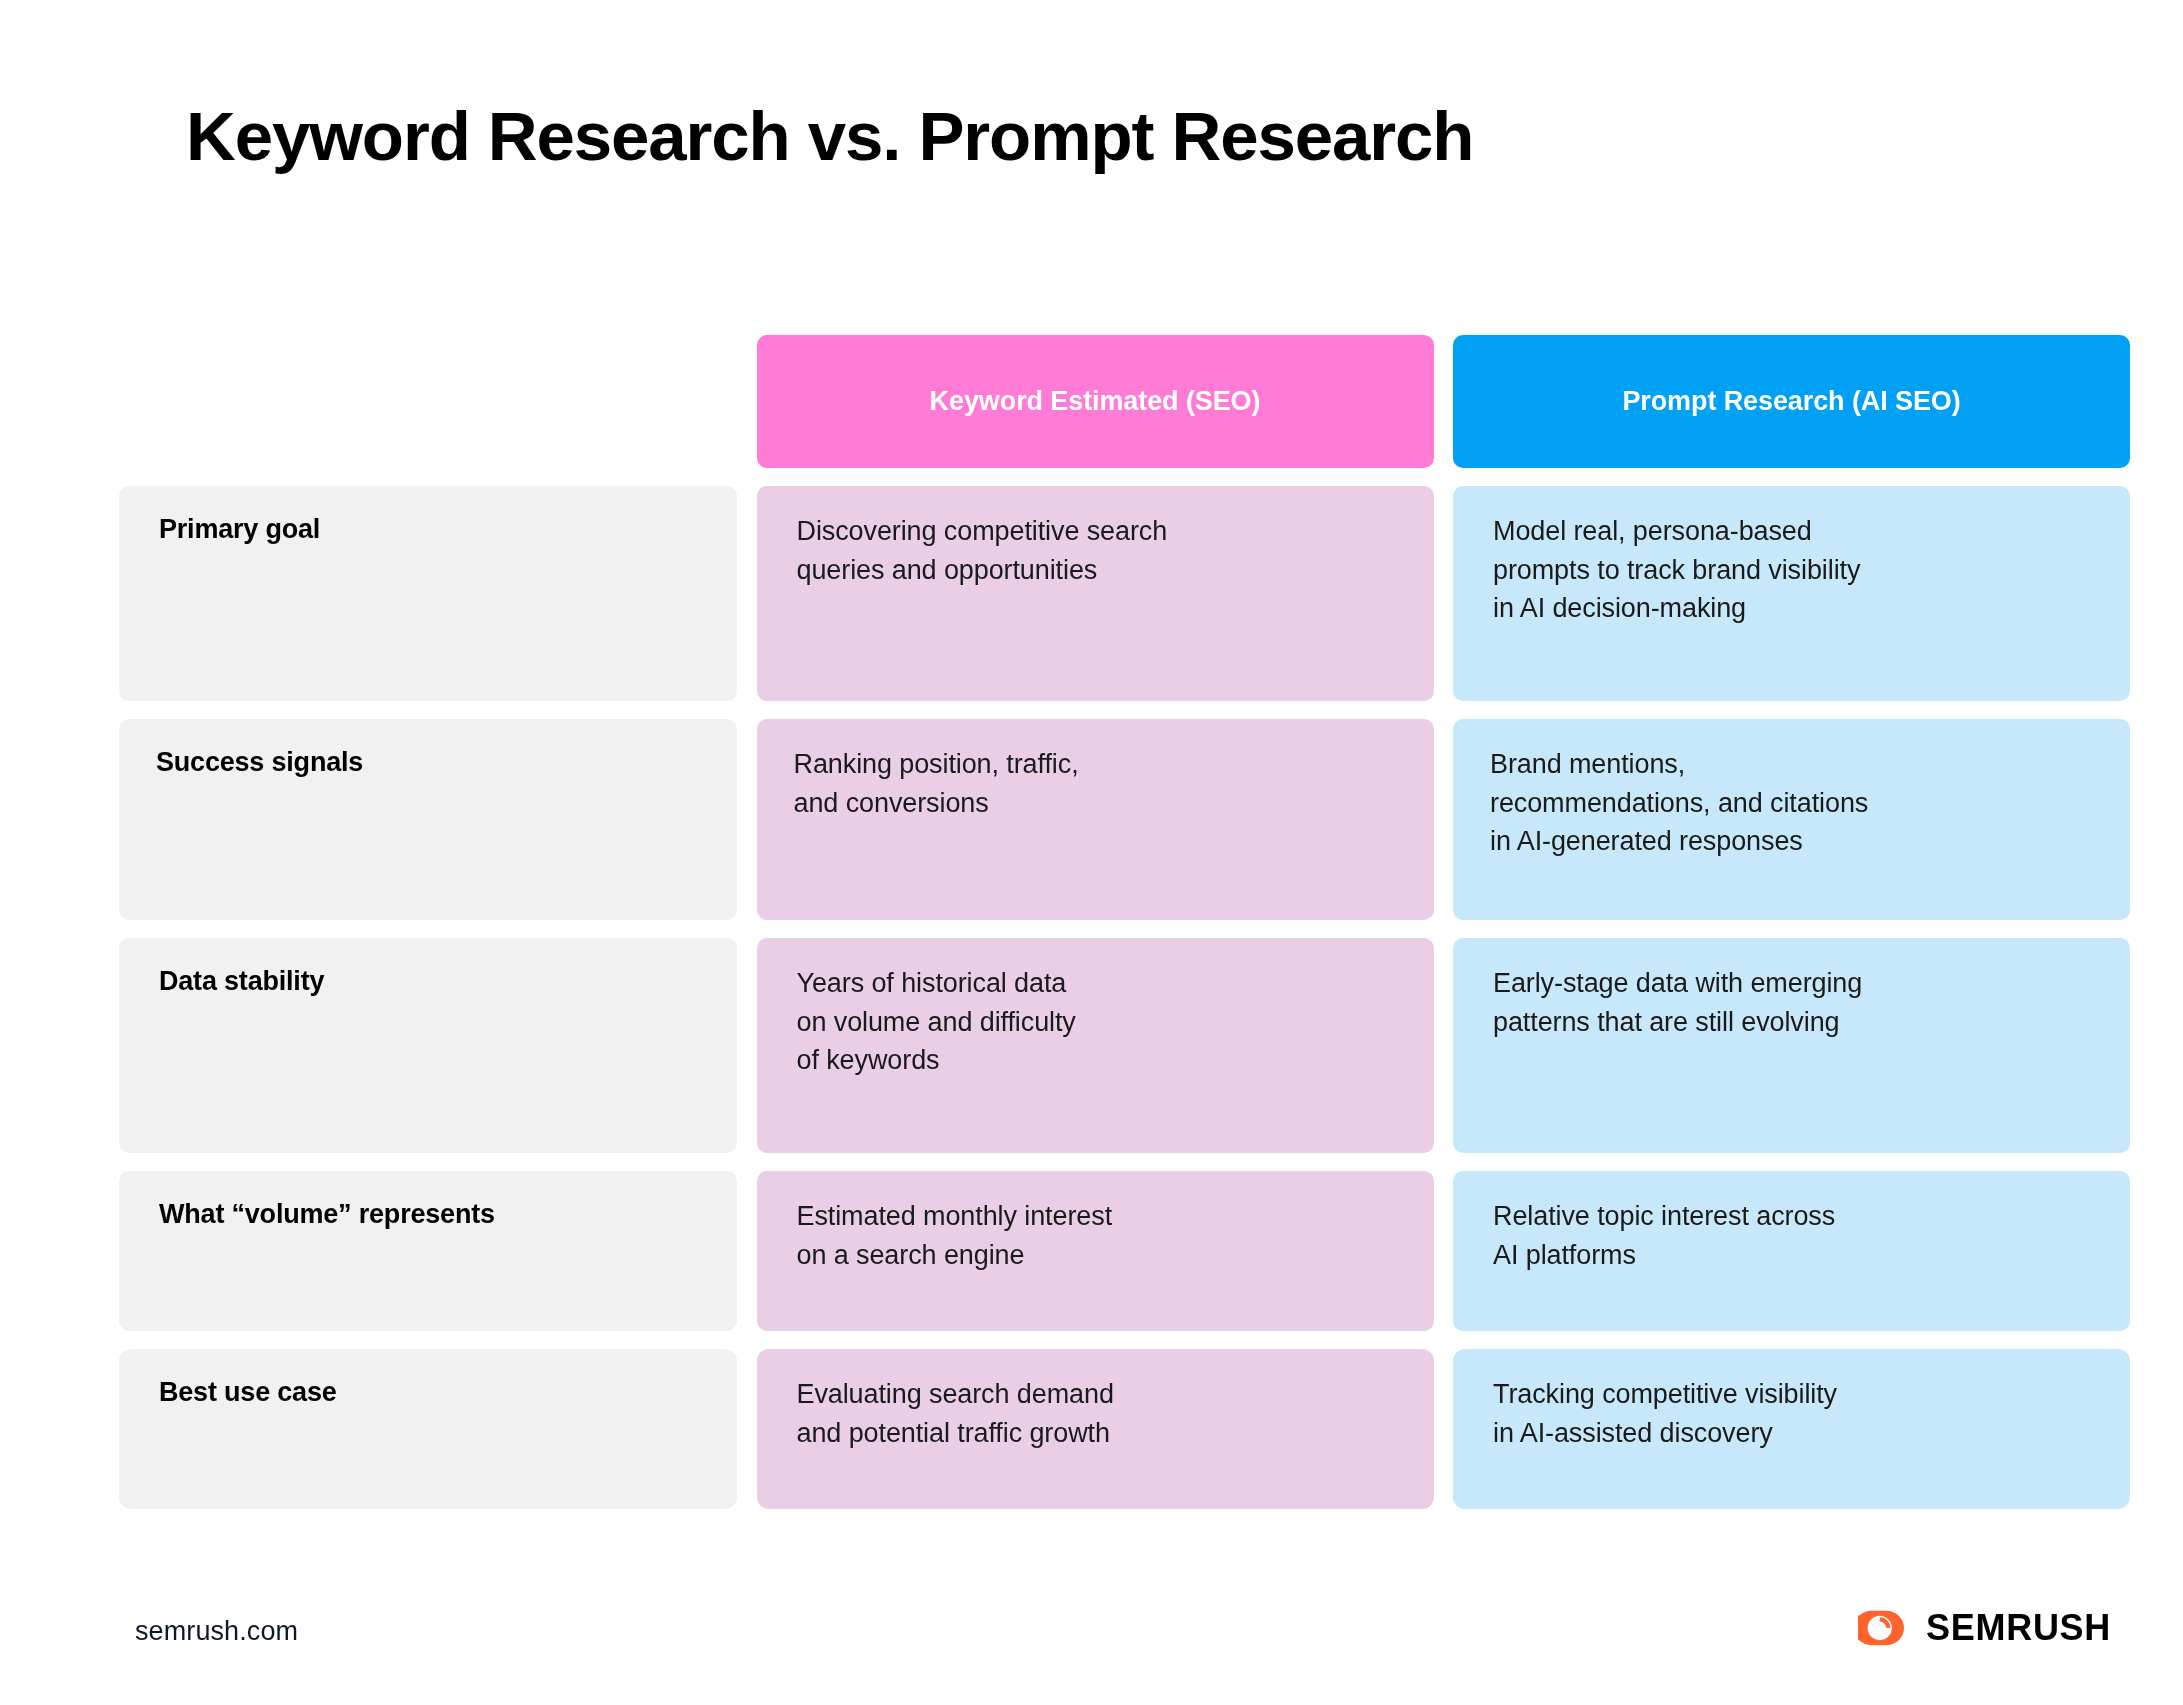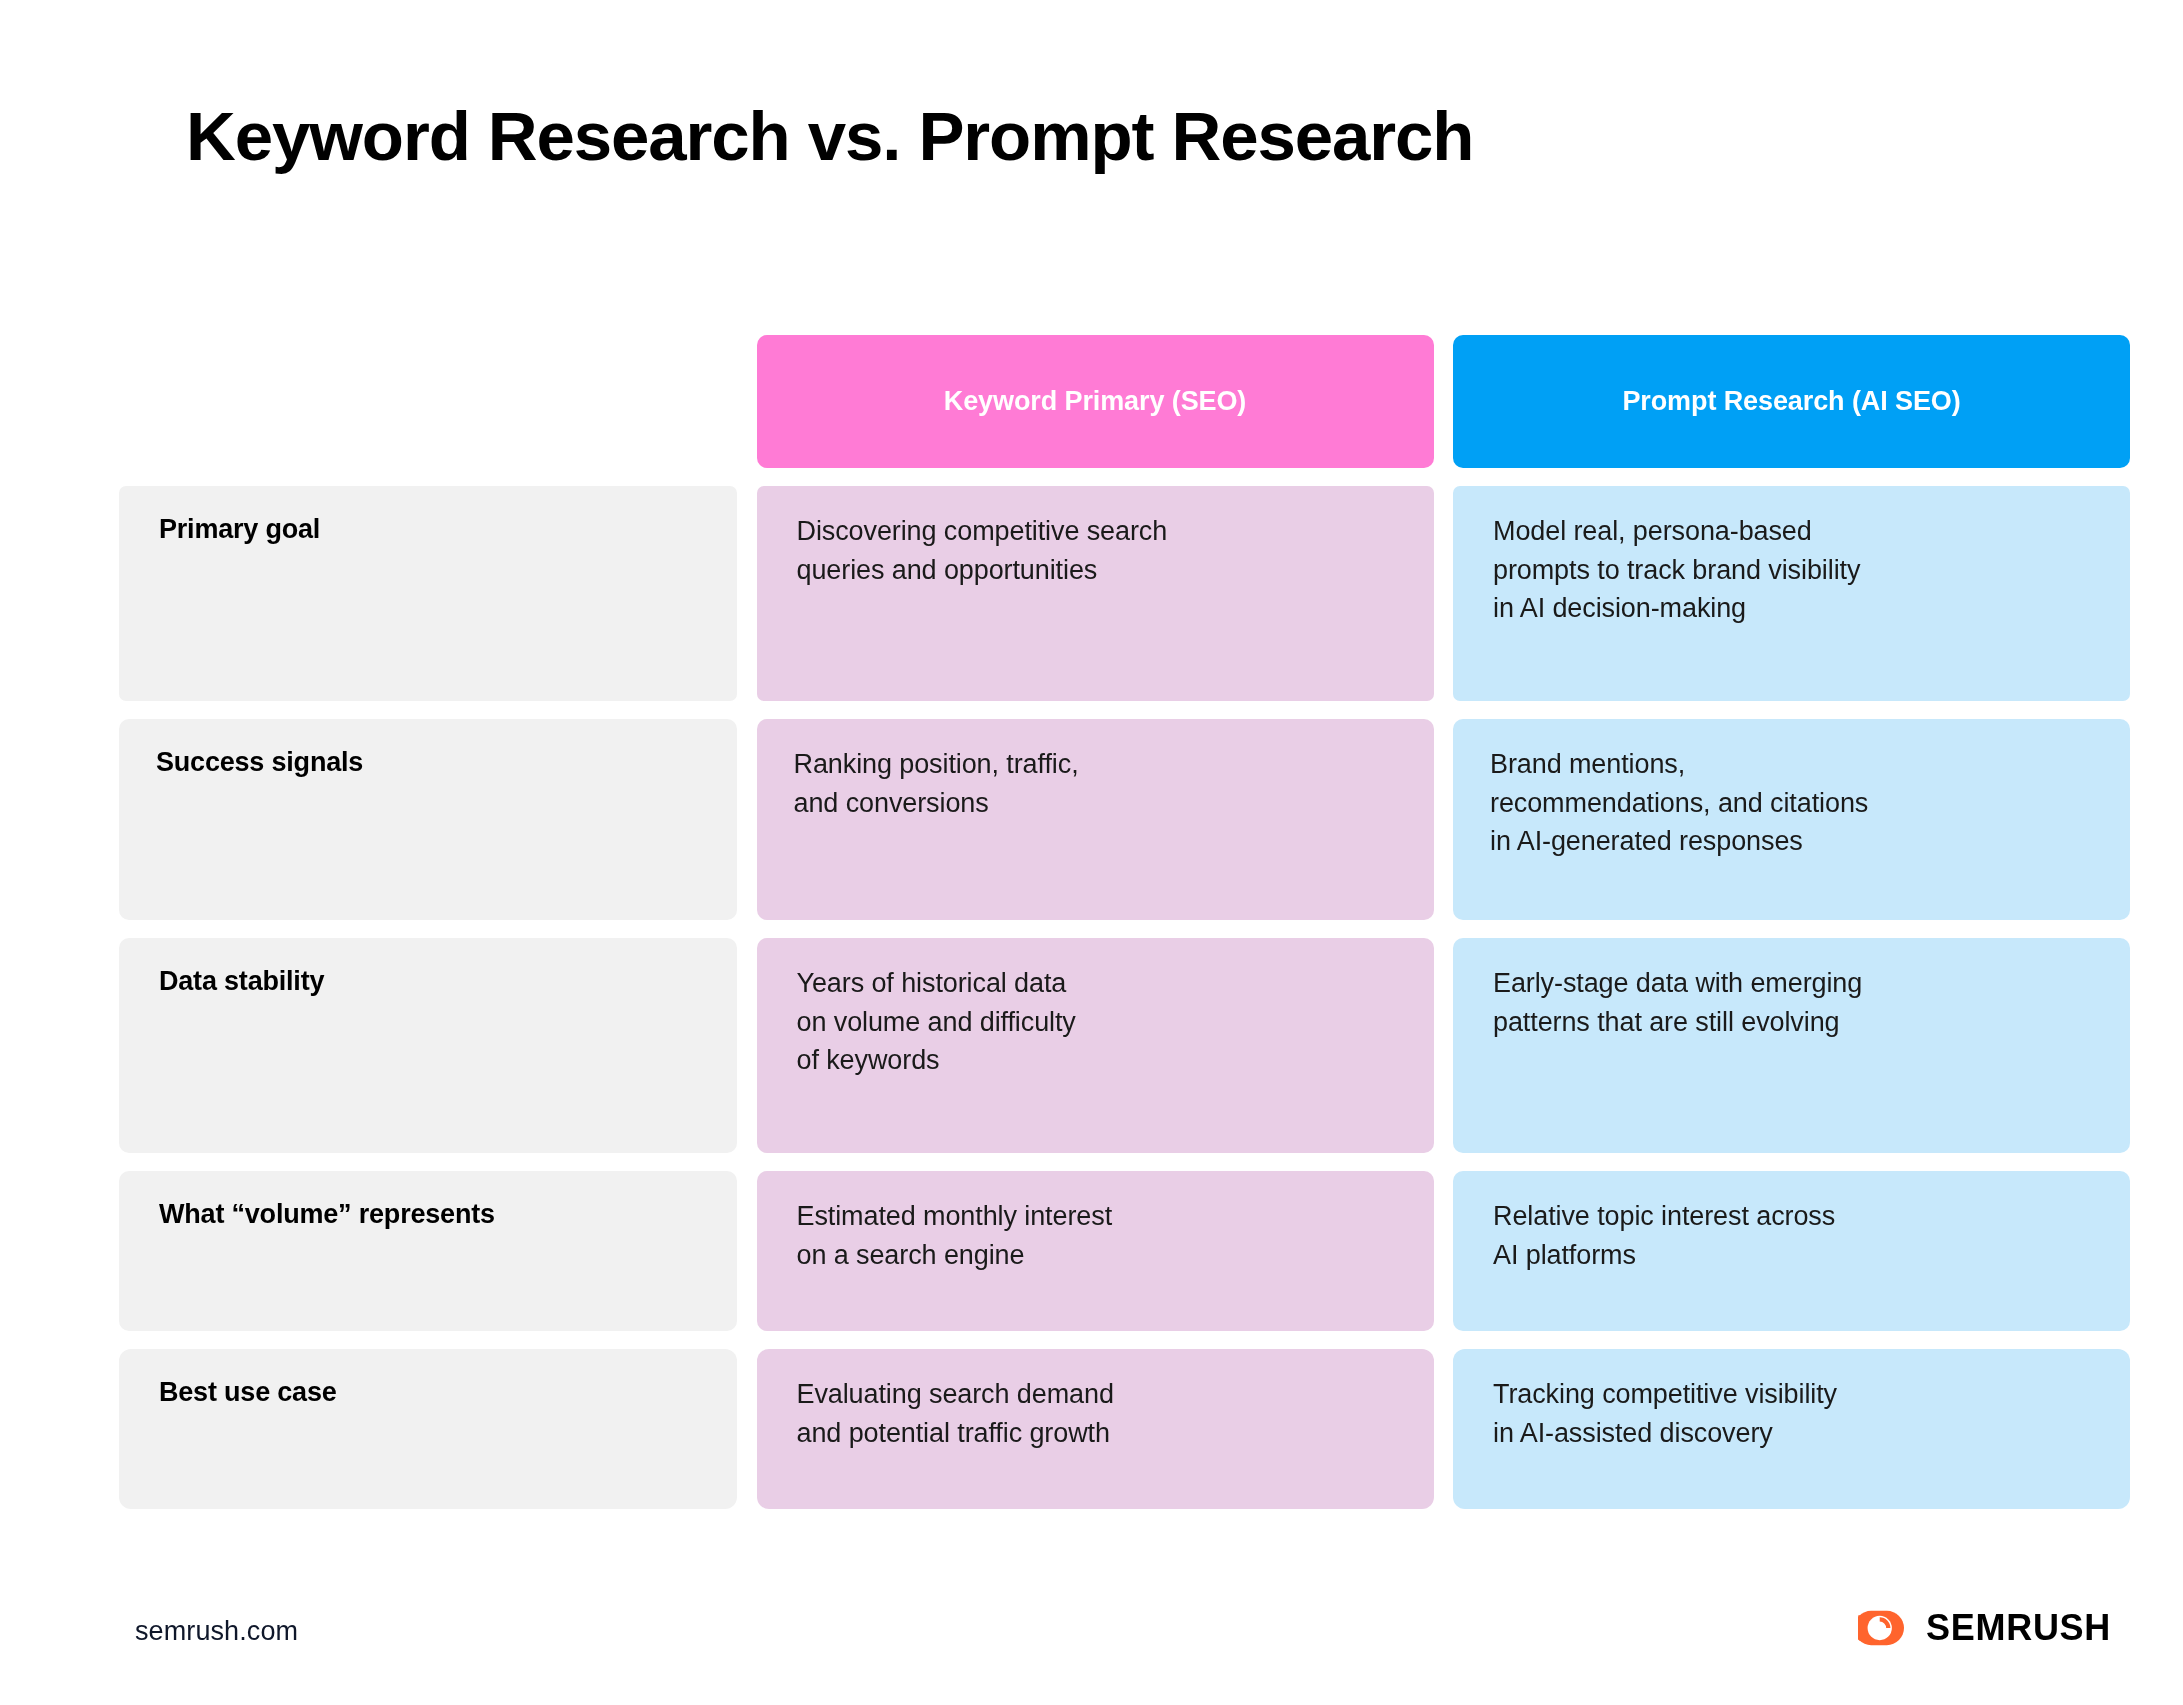--- a/index.html
+++ b/index.html
@@ -97,21 +97,21 @@
   .cell-pink .txt, .cell-blue .txt {
     font-size: 27px;
     font-weight: 400;
     color: #1a1a1a;
     line-height: 1.43;
     letter-spacing: -0.1px;
     white-space: pre-line;
   }
 
   
-  .r1 .cell { min-height: 108px; border-radius: 7px; }
+  .r1 .cell { min-height: 108px; }
   .r2 .cell { min-height: 108px; padding-left: 37px; }
   .r3 .cell { min-height: 108px; }
   .r4 .cell { min-height: 108px; }
   .r5 .cell { min-height: 108px; border-radius: 12px; }
 
   .r1 .cell { height: 215px; }
   .r2 .cell { height: 201px; }
   .r3 .cell { height: 215px; }
   .r4 .cell { height: 160px; }
   .r5 .cell { height: 160px; }
@@ -154,21 +154,21 @@
 
 <div class="page">
 
   <h1 class="title">Keyword Research vs. Prompt Research</h1>
 
   <div class="table">
 
     <div class="row header-row">
       <div class="cell col-label"></div>
       <div class="cell col-pink">
-        <div class="head-cell head-pink">Keyword Primary (SEO)</div>
+        <div class="head-cell head-pink">Keyword Estimated (SEO)</div>
       </div>
       <div class="cell col-blue">
         <div class="head-cell head-blue">Prompt Research (AI SEO)</div>
       </div>
     </div>
 
     <div class="row body-row r1">
       <div class="cell col-label cell-label">
         <span class="txt">Primary goal</span>
       </div>

